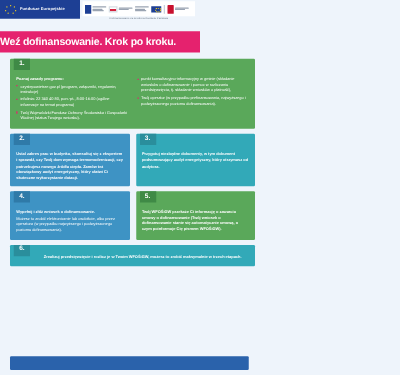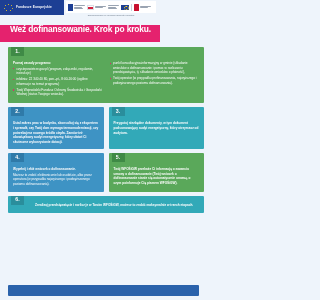--- a/index.html
+++ b/index.html
@@ -57,21 +57,21 @@
   .wfos-mark { width:5px; height:7px; background:#c8102e; border-radius:.5px; }
   .logo-caption {
     position:absolute; left:66px; top:14px; width:90px;
     text-align:center; font-size:2.3px; color:#6f7c8c; line-height:1.2;
     white-space:nowrap; overflow:hidden;
   }
 
   
   .title-bar {
     position:absolute; left:0; top:25px; width:160px; height:17px;
-    background:#e5226e; display:flex; align-items:flex-start; padding-left:10px;
+    background:#e5226e; display:flex; align-items:center; 
   }
   .title-bar h1 {
     color:#fff; font-size:8.4px; font-weight:bold; letter-spacing:-.15px;
     line-height:1; white-space:nowrap;
   }
 
   
   .steps { position:absolute; left:0; top:47px; width:207px; }
   .row { display:flex; gap:5px; padding:0 3px 4px 8px; }
   .card { position:relative; border-radius:1px; padding:4px 5px 5px 5px; }

